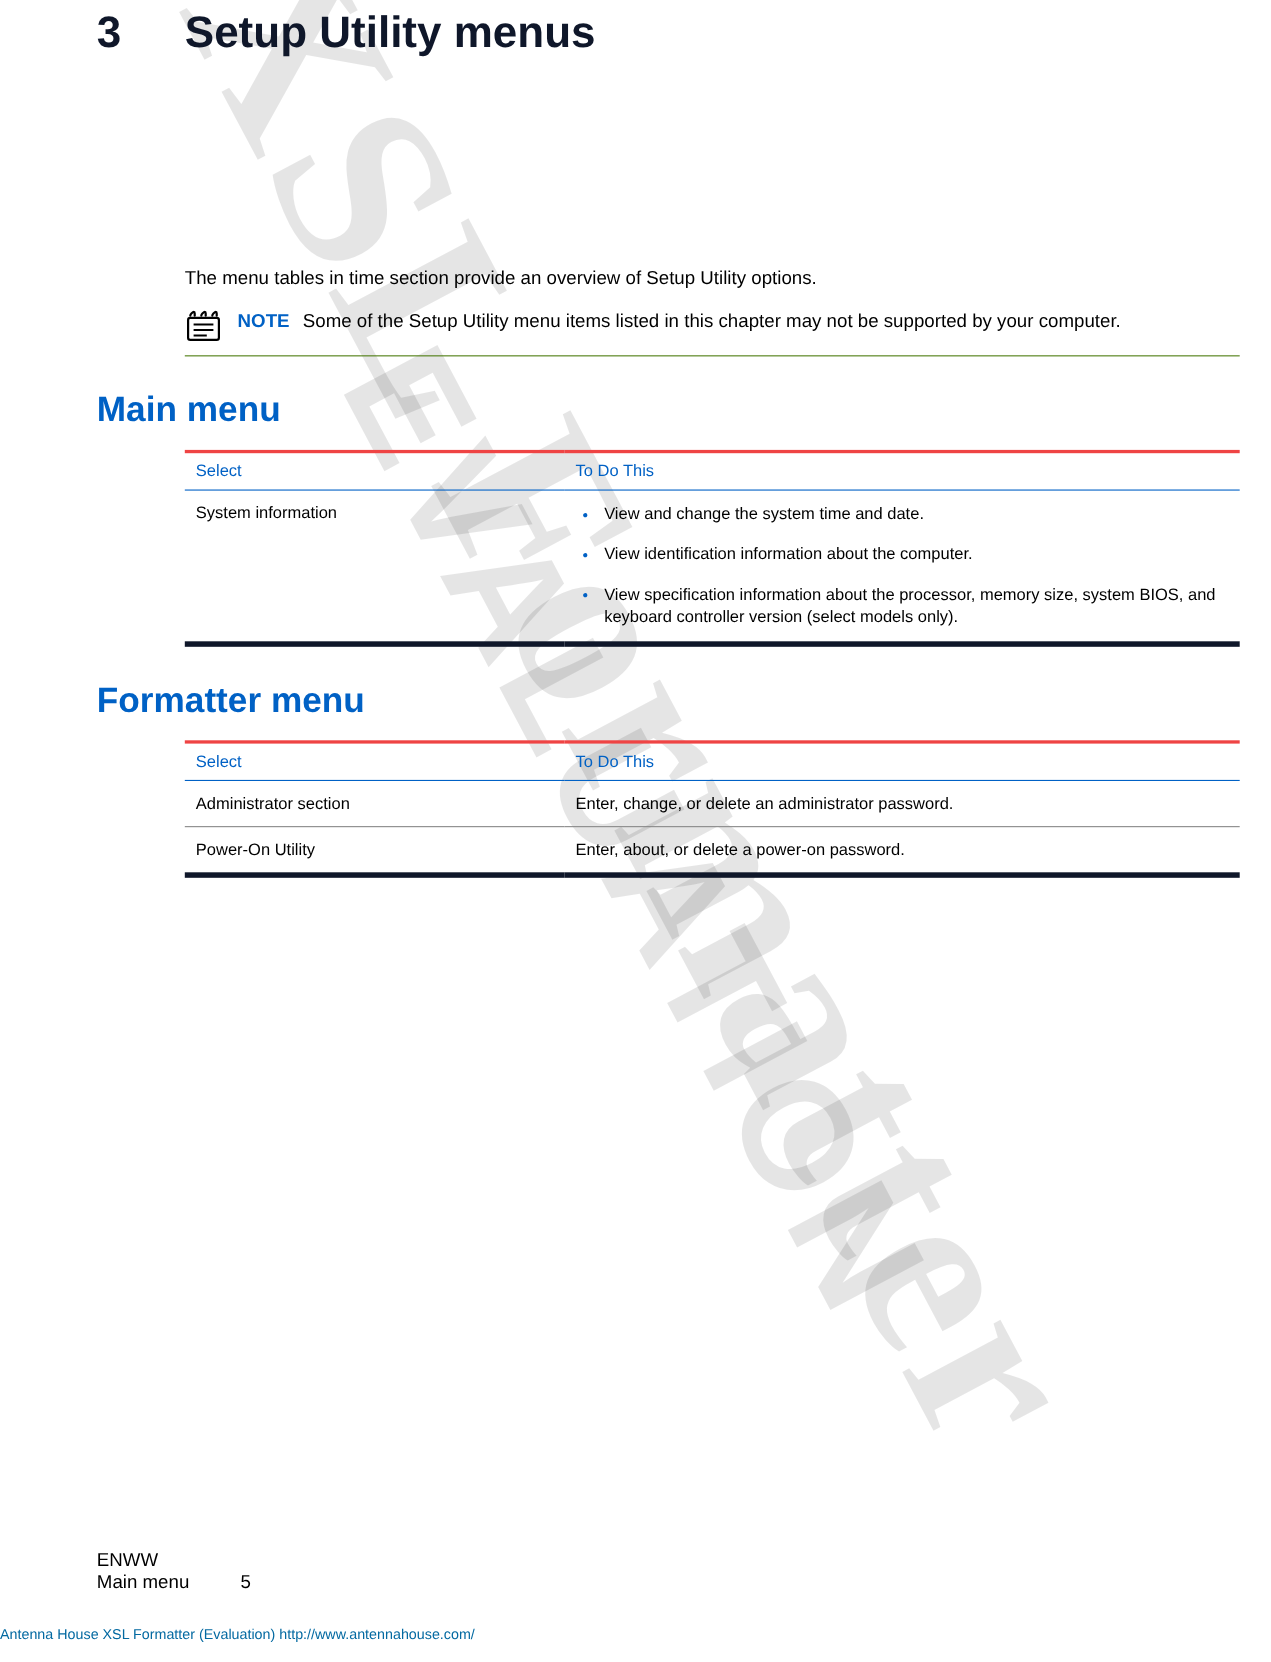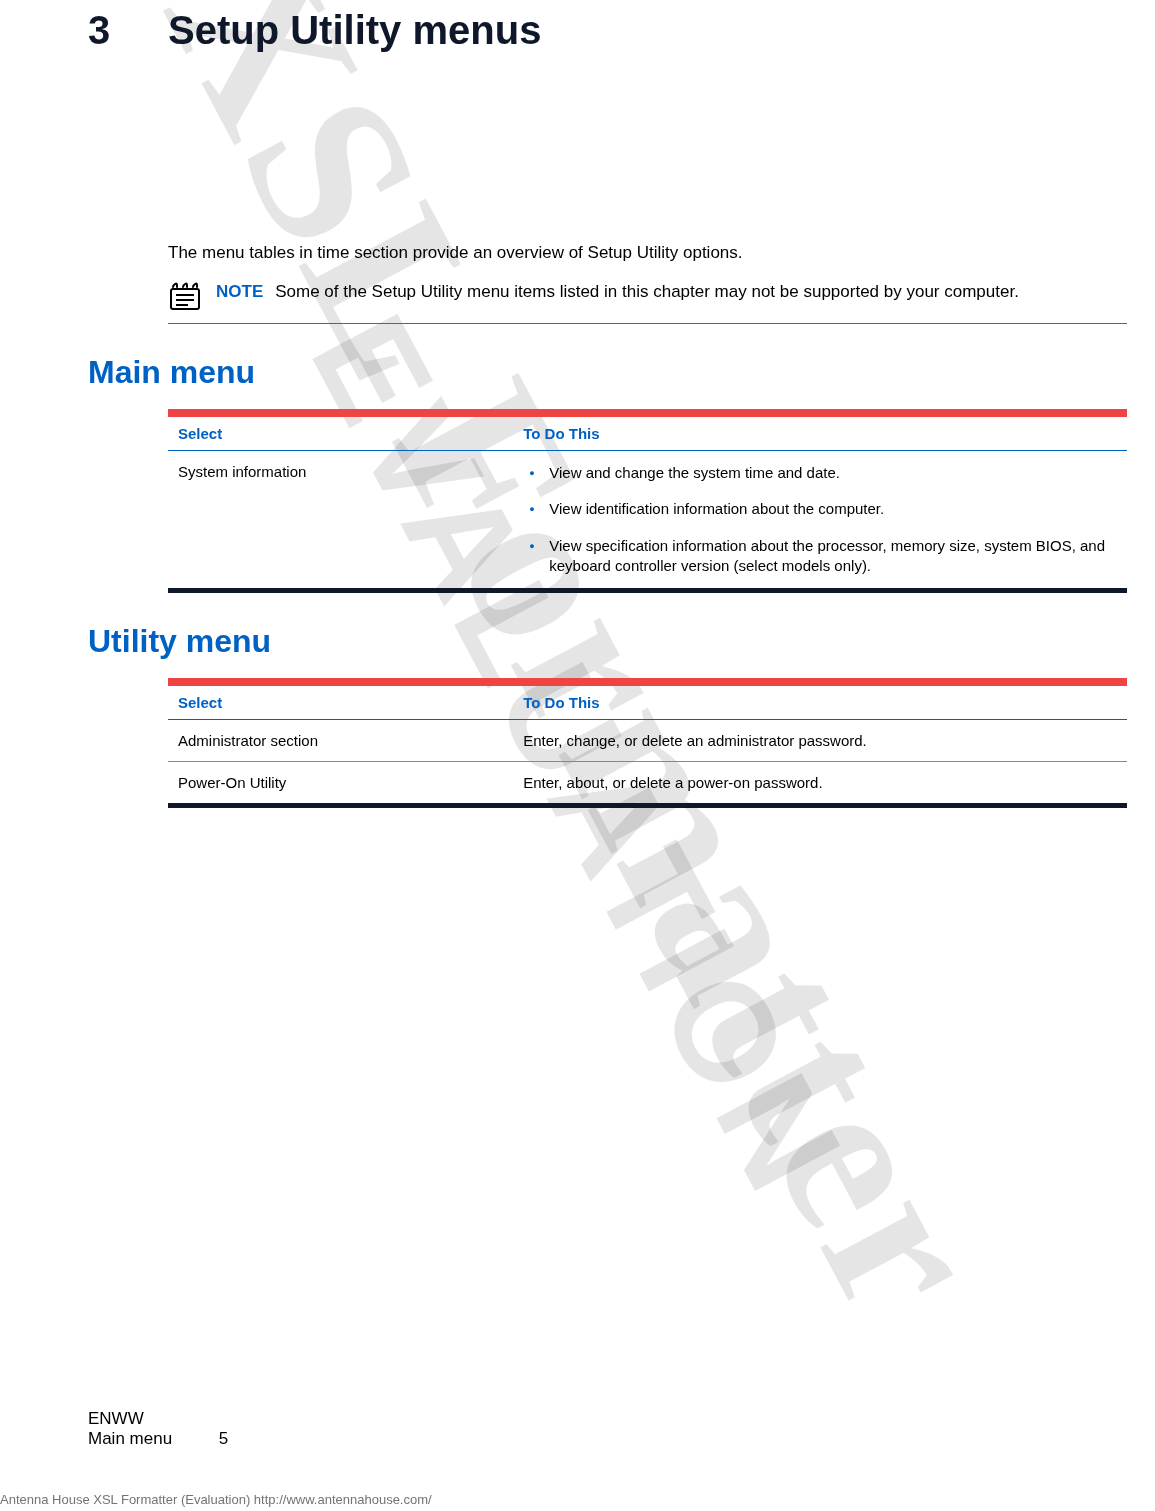--- a/index.html
+++ b/index.html
@@ -21,34 +21,34 @@
   .intro { font-size: 17px; margin-bottom: 18px; }
 
   .note-row { display: flex; align-items: flex-start; gap: 14px; border-bottom: 1px solid #4d7c0f; padding-bottom: 12px; margin-bottom: 26px; }
   .note-icon { width: 34px; height: 30px; flex: 0 0 34px; }
   .note-label { color: #0061c5; font-weight: 700; font-size: 17px; margin-right: 12px; }
   .note-text { font-size: 17px; line-height: 1.35; }
 
   h2.section { color: #0061c5; font-size: 32px; font-weight: 700; margin-left: 88px; margin-bottom: 18px; margin-top: 30px; }
 
   table.menu { width: calc(100% - 168px - 28px); margin-left: 168px; margin-right: 28px; border-collapse: collapse; font-size: 15px; }
-  table.menu thead th { text-align: left; color: #0061c5; font-weight: 700; padding: 8px 10px 8px 10px; border-top: 8px solid #ef4444; border-bottom: 1px solid #0061c5; }
+  table.menu thead th { text-align: left; color: #0061c5; font-weight: 400; padding: 8px 10px 8px 10px; border-top: 3px solid #ef4444; border-bottom: 1px solid #0061c5; }
   table.menu tbody td { vertical-align: top; padding: 12px 10px; border-bottom: 1px solid #888; }
   table.menu tbody tr:last-child td { border-bottom: 5px solid #0f172a; }
   table.menu th:first-child, table.menu td:first-child { width: 36%; }
   ul.todo { list-style: none; padding: 0; margin: 0; }
   ul.todo li { position: relative; padding-left: 26px; margin-bottom: 16px; line-height: 1.35; }
   ul.todo li:last-child { margin-bottom: 0; }
   ul.todo li::before { content: "●"; color: #0061c5; font-size: 9px; position: absolute; left: 6px; top: 4px; }
 
   .footer { position: absolute; bottom: 62px; left: 88px; right: 28px; display: flex; justify-content: space-between; font-size: 17px; align-items: baseline; flex-direction: column; }
   .footer-right { display: flex; gap: 40px; }
   .page-num { min-width: 16px; text-align: right; }
 
-  .eval-line { position: absolute; bottom: 4px; left: 0; font-size: 13px; color: #737373; }
+  .eval-line { position: absolute; bottom: 18px; left: 0; font-size: 13px; color: #0369a1; }
 </style>
 </head>
 <body>
 
 <div class="page">
 
   <div class="watermark wm1">XSL Formatter</div>
   <div class="watermark wm2">EVALUATION</div>
 
   <div class="content">
@@ -89,21 +89,21 @@
             <ul class="todo">
               <li>View and change the system time and date.</li>
               <li>View identification information about the computer.</li>
               <li>View specification information about the processor, memory size, system BIOS, and keyboard controller version (select models only).</li>
             </ul>
           </td>
         </tr>
       </tbody>
     </table>
 
-    <h2 class="section">Utility menu</h2>
+    <h2 class="section">Formatter menu</h2>
     <table class="menu">
       <thead>
         <tr>
           <th>Select</th>
           <th>To Do This</th>
         </tr>
       </thead>
       <tbody>
         <tr>
           <td>Administrator section</td>

